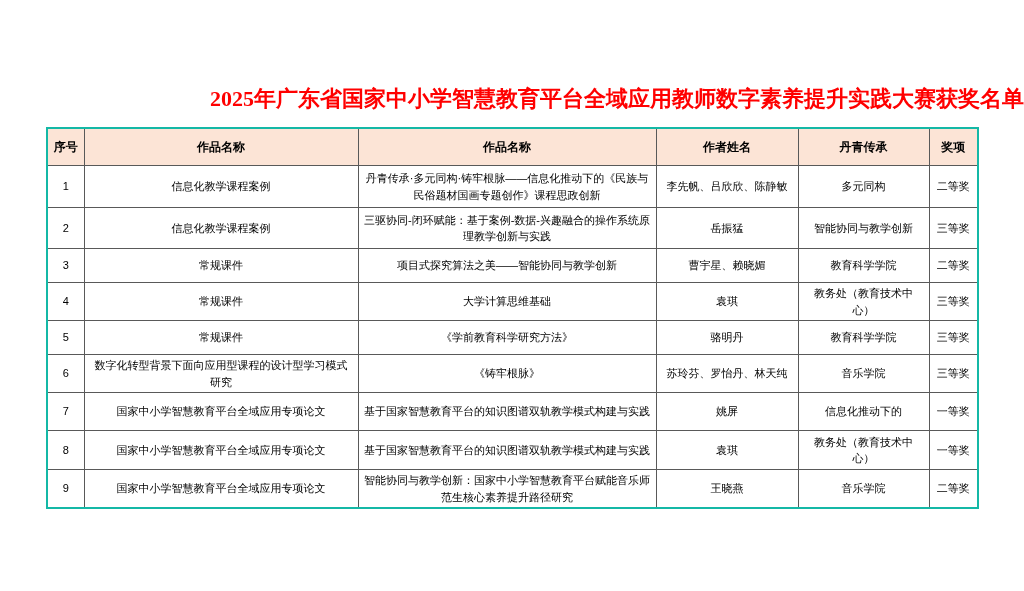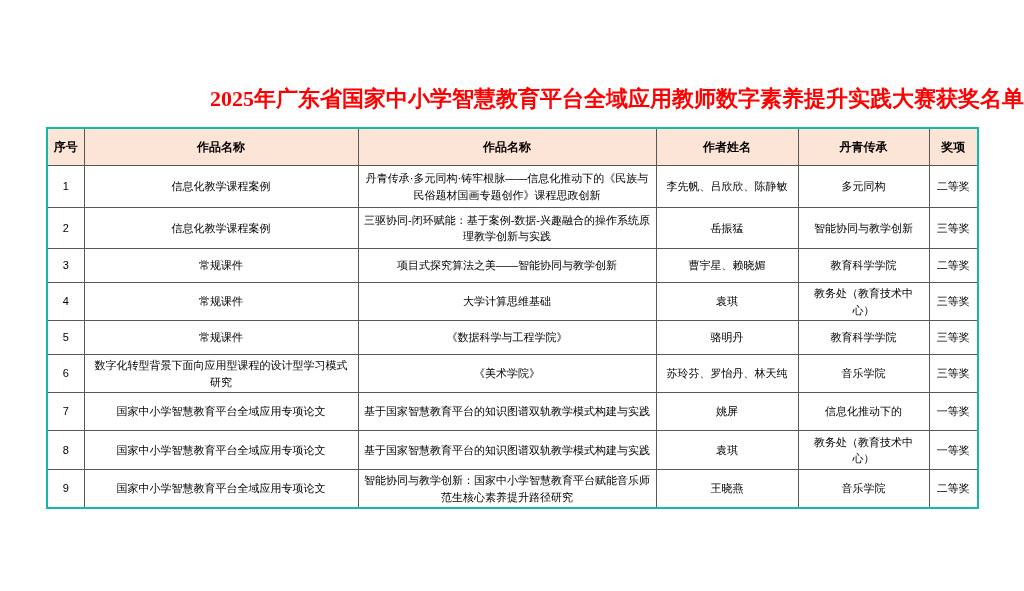--- a/index.html
+++ b/index.html
@@ -115,29 +115,29 @@
         <td>4</td>
         <td>常规课件</td>
         <td>大学计算思维基础</td>
         <td>袁琪</td>
         <td>教务处（教育技术中心）</td>
         <td>三等奖</td>
       </tr>
       <tr>
         <td>5</td>
         <td>常规课件</td>
-        <td>《数据科学与工程学院》</td>
+        <td>《学前教育科学研究方法》</td>
         <td>骆明丹</td>
         <td>教育科学学院</td>
         <td>三等奖</td>
       </tr>
       <tr>
         <td>6</td>
         <td>数字化转型背景下面向应用型课程的设计型学习模式研究</td>
-        <td>《美术学院》</td>
+        <td>《铸牢根脉》</td>
         <td>苏玲芬、罗怡丹、林天纯</td>
         <td>音乐学院</td>
         <td>三等奖</td>
       </tr>
       <tr>
         <td>7</td>
         <td>国家中小学智慧教育平台全域应用专项论文</td>
         <td>基于国家智慧教育平台的知识图谱双轨教学模式构建与实践</td>
         <td>姚屏</td>
         <td>信息化推动下的</td>

